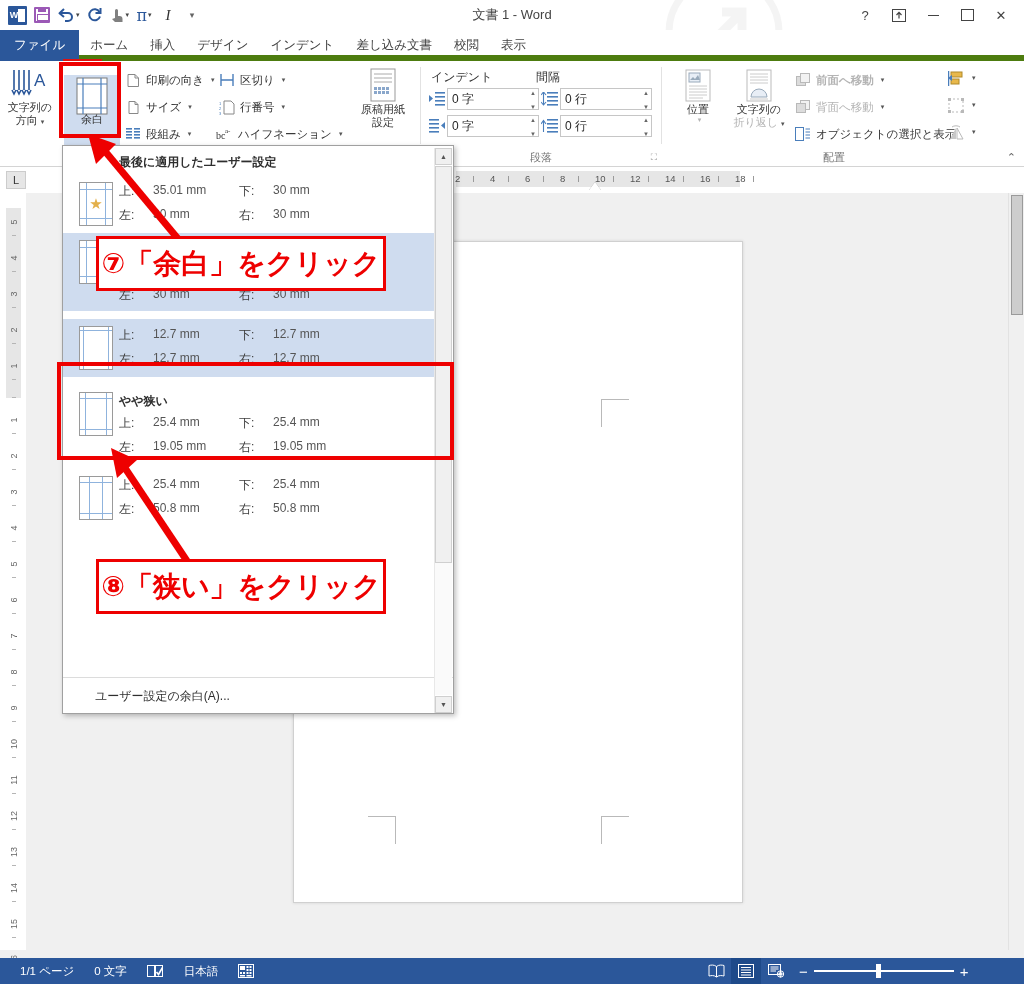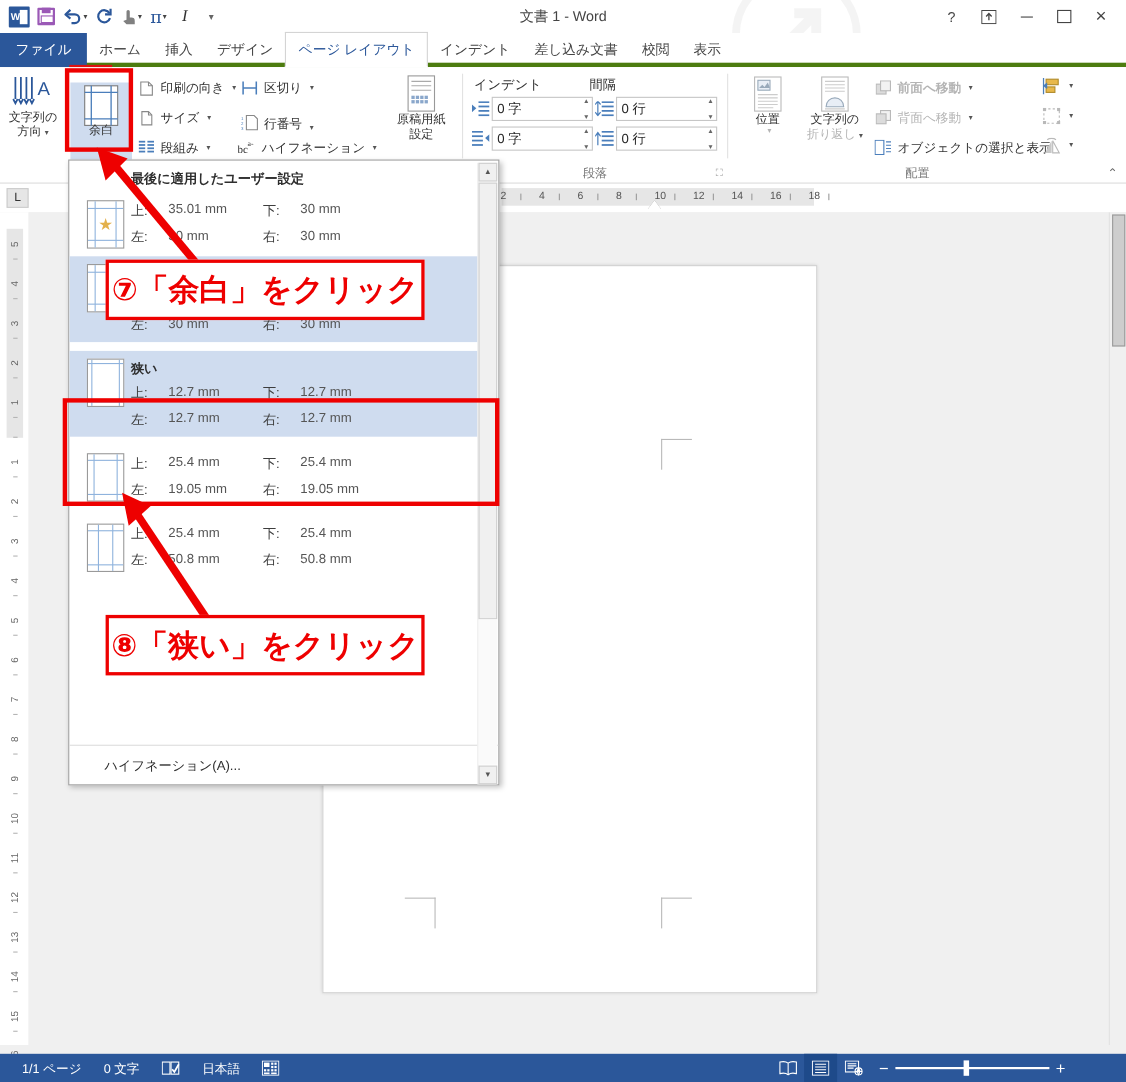--- a/index.html
+++ b/index.html
@@ -49,21 +49,21 @@
     position:absolute; right:6px; top:0; height:30px; display:flex; align-items:center; gap:0px;
   }
   .wbtn{ width:34px; height:28px; display:flex;align-items:center;justify-content:center;
          color:#444; font-size:13px; }
   .wbtn.min::after{content:"";width:11px;height:1px;background:#444;}
   .wbtn.max::after{content:"";width:11px;height:10px;border:1px solid #444;}
 
   
   #tabbar{
     position:absolute; left:0; top:30px; width:1024px; height:31px;
-    background:#fff; border-bottom:4px solid #4d7c0f;
+    background:#fff; border-bottom:6px solid #4d7c0f;
   }
   #tabs{ position:absolute; left:0; top:0; display:flex; align-items:flex-end; height:31px; }
   .tab{
     height:31px; line-height:31px; padding:0 11px; font-size:12.5px; color:#444;
     white-space:nowrap;
   }
   .tab.file{ background:#2b579a; color:#fff; padding:0 14px; }
   .tab.active{ color:#2b579a; background:#fff; border:1px solid #d4d4d4; border-bottom:1px solid #fff;
                position:relative; z-index:5; height:32px; line-height:31px;}
   #tabmark{ position:absolute; left:63px; top:29px; width:39px; height:4px; background:#e01010; }
@@ -270,21 +270,20 @@
     <div class="wbtn">✕</div>
   </div>
 </div>
 
 <div id="tabbar">
   <div id="tabs">
     <div class="tab file">ファイル</div>
     <div class="tab">ホーム</div>
     <div class="tab">挿入</div>
     <div class="tab">デザイン</div>
-    <div class="tab active">ページ レイアウト</div>
     <div class="tab">インデント</div>
     <div class="tab">差し込み文書</div>
     <div class="tab">校閲</div>
     <div class="tab">表示</div>
   </div>
   <div id="tabmark"></div>
   <div id="acctbox"></div>
   <div id="acctcaret">▾</div>
   <div id="avatar">
     <svg width="30" height="27" viewBox="0 0 30 27">
@@ -367,21 +366,21 @@
       <span class="sic">
         <svg width="16" height="14" viewBox="0 0 16 14">
             <g stroke="#4a7ebb" stroke-width="1.4" fill="none">
               <path d="M2 1 V13 M14 1 V13 M2 7 H14"></path>
             </g>
           </svg>
       </span>
       <span>区切り</span>
       <span class="caret">▾</span>
     </div>
-    <div class="smallrow" style="position:absolute;left:218px;top:33px;align-items:flex-end;">
+    <div class="smallrow" style="position:absolute;left:218px;top:33px;">
       <span class="sic">
         <svg width="16" height="15" viewBox="0 0 16 15">
             <text x="0" y="5" font-size="4" fill="#4a7ebb" font-family="Liberation Sans">1</text>
             <text x="0" y="10" font-size="4" fill="#4a7ebb" font-family="Liberation Sans">2</text>
             <text x="0" y="14.5" font-size="4" fill="#4a7ebb" font-family="Liberation Sans">3</text>
             <path d="M5 1 H12 L15 4 V14 H5 z" fill="#fff" stroke="#888"></path>
           </svg>
       </span>
       <span>行番号</span>
       <span class="caret">▾</span>
@@ -775,21 +774,20 @@
       <div class="mrow">
         <div class="mthumb">
           <div class="thumb">
             <i style="left:3px;top:0;width:1px;height:100%;"></i>
               <i style="right:3px;top:0;width:1px;height:100%;"></i>
             <i style="left:0;top:3px;width:100%;height:1px;"></i>
               <i style="left:0;bottom:3px;width:100%;height:1px;"></i>
           </div>
         </div>
         <div class="mbody">
-          <div class="mtitle">狭い</div>
           <div class="mgrid">
             <span class="lbl">上:</span>
             <span>12.7 mm</span>
             <span class="lbl">下:</span>
             <span>12.7 mm</span>
             <span class="lbl">左:</span>
             <span>12.7 mm</span>
             <span class="lbl">右:</span>
             <span>12.7 mm</span>
           </div>
@@ -801,20 +799,21 @@
       <div class="mrow">
         <div class="mthumb">
           <div class="thumb">
             <i style="left:5px;top:0;width:1px;height:100%;"></i>
               <i style="right:5px;top:0;width:1px;height:100%;"></i>
             <i style="left:0;top:5px;width:100%;height:1px;"></i>
               <i style="left:0;bottom:5px;width:100%;height:1px;"></i>
           </div>
         </div>
         <div class="mbody">
+          <div class="mtitle">やや狭い</div>
           <div class="mgrid">
             <span class="lbl">上:</span>
             <span>25.4 mm</span>
             <span class="lbl">下:</span>
             <span>25.4 mm</span>
             <span class="lbl">左:</span>
             <span>19.05 mm</span>
             <span class="lbl">右:</span>
             <span>19.05 mm</span>
           </div>
@@ -844,21 +843,21 @@
             <span class="lbl">右:</span>
             <span>50.8 mm</span>
           </div>
         </div>
       </div>
     </div>
   </div>
 
   <div id="menu-sep"></div>
   <div id="menu-custom">
-    <span>ハイフネーション(A)...</span>
+    <span>ユーザー設定の余白(A)...</span>
   </div>
 
   <div id="menu-sb">
     <div class="sbtn" style="top:0;">▲</div>
     <div class="sthumb"></div>
     <div class="strack"></div>
     <div class="sbtn" style="bottom:0;">▼</div>
   </div>
 </div>
 

